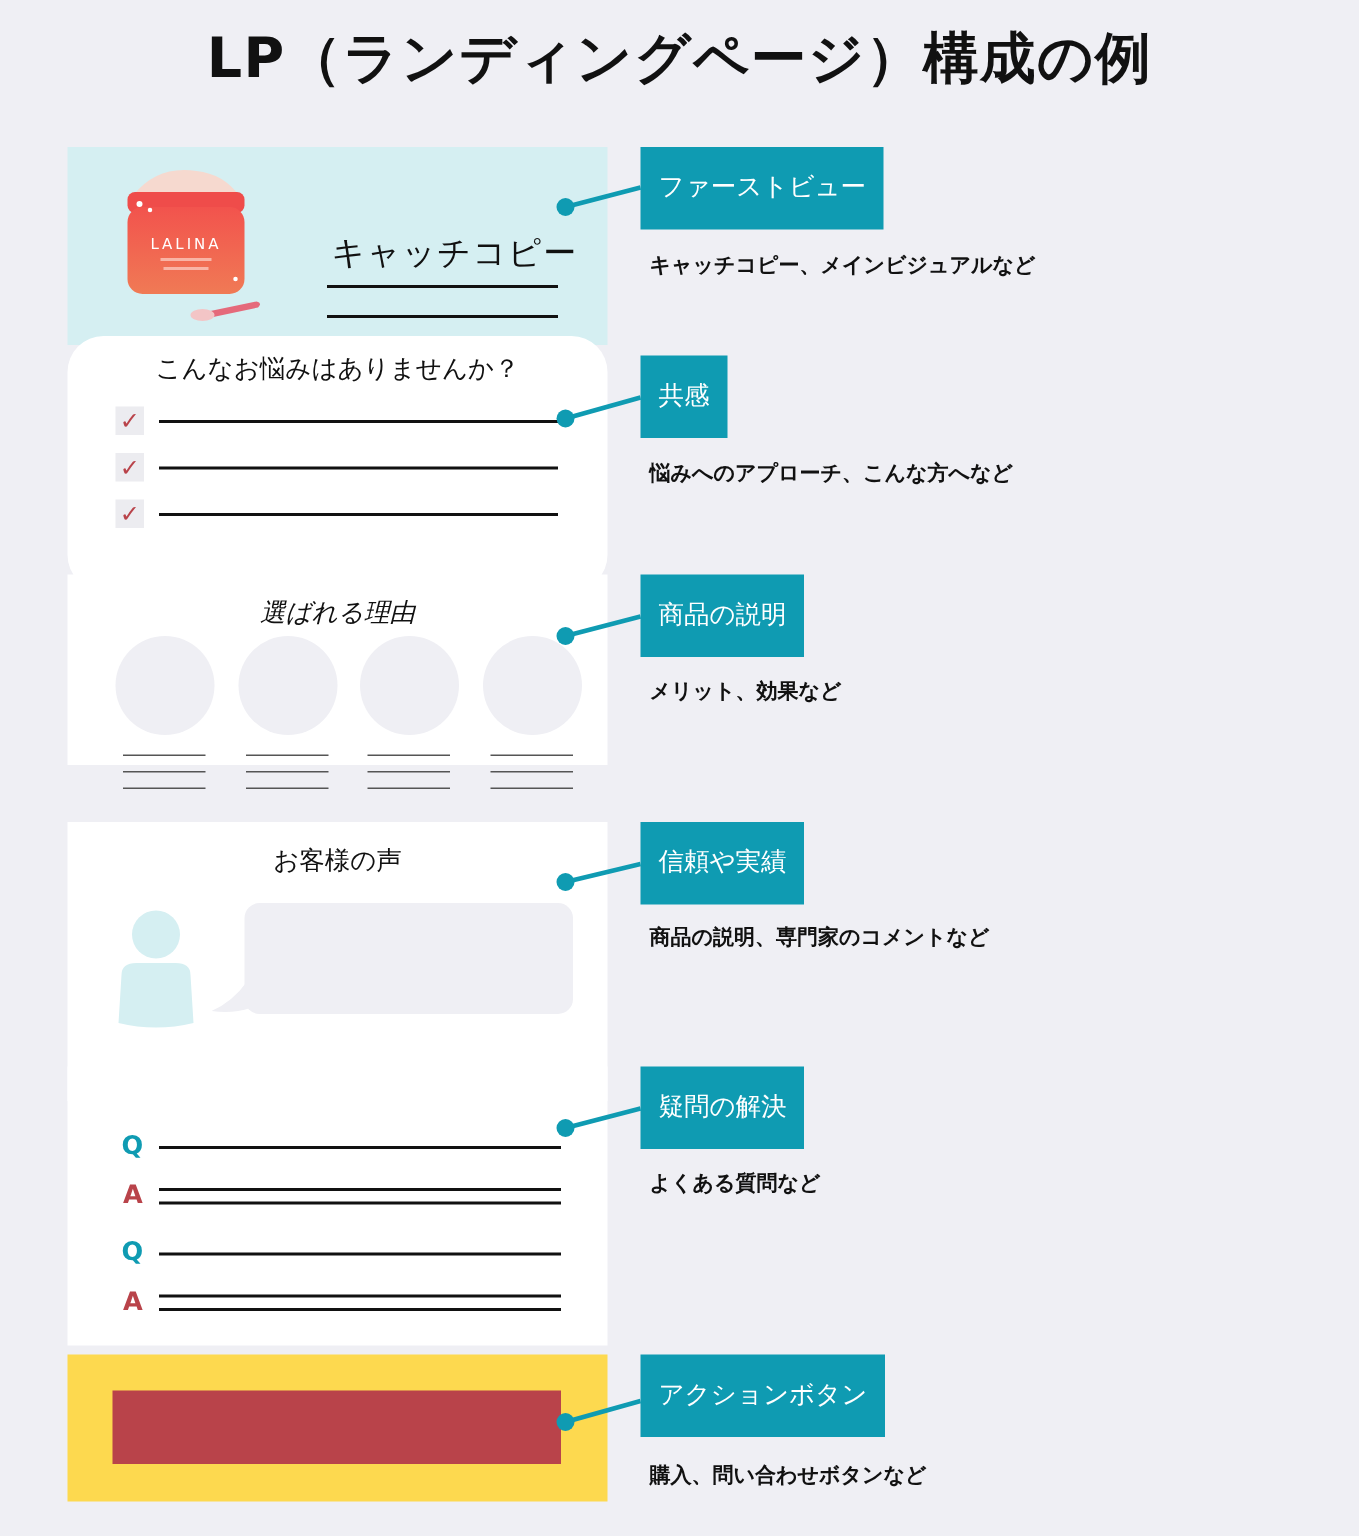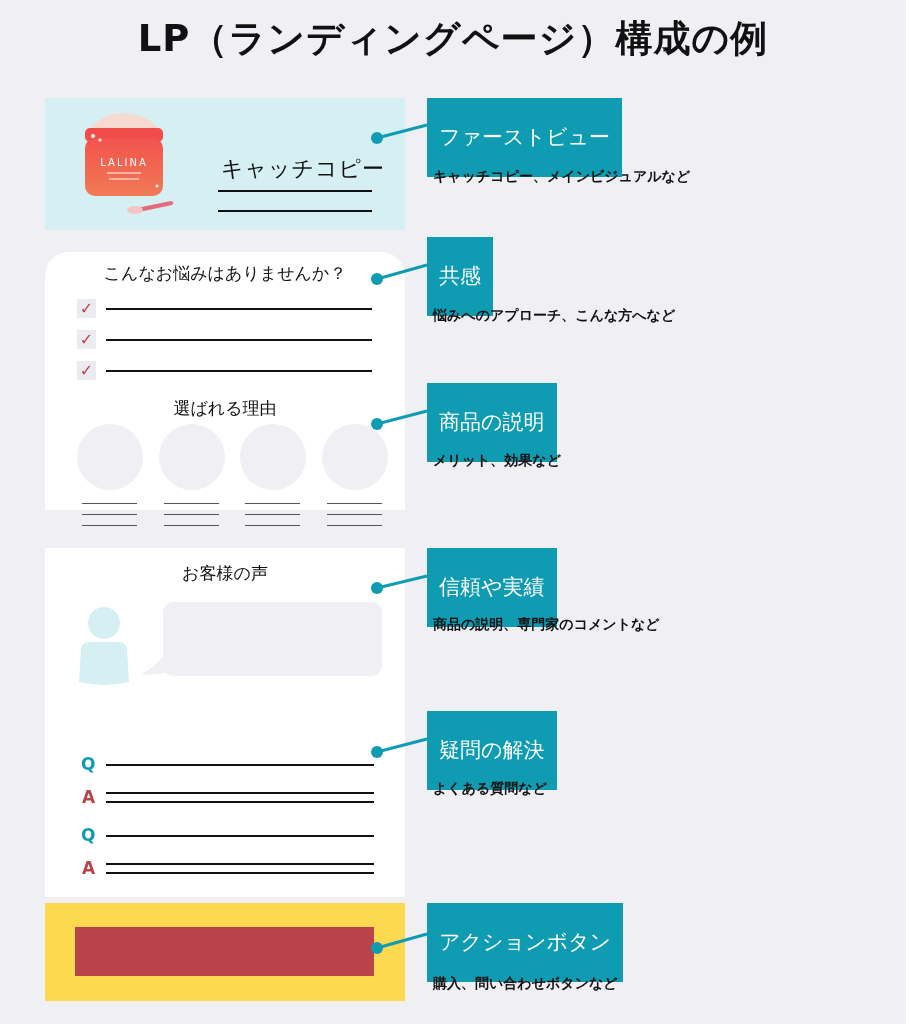--- a/index.html
+++ b/index.html
@@ -1,34 +1,34 @@
 <!DOCTYPE html>
 <html><head>
 <meta charset="utf-8">
 <style>
   html, body { margin:0; padding:0; }
   body { width:906px; height:1024px; background:#efeff4; position:relative; overflow:hidden;
          font-family:"DejaVu Sans","Liberation Sans",sans-serif; color:#111; }
   .title { position:absolute; left:0; top:14px; width:906px; text-align:center; font-size:37px; font-weight:bold; letter-spacing:1px; }
   .panel { position:absolute; left:45px; width:360px; background:#fff; }
   .p-first { top:98px; height:132px; background:#d5eff2; }
-  .p-empathy { top:252px; height:170px;border-radius:24px; }
-  .p-reasons { top:383px; height:127px; }
+  .p-empathy { top:224px; height:170px;border-radius:24px; }
+  .p-reasons { top:383px; height:127px;font-style:italic; }
   .p-voice { top:548px; height:186px; }
   .p-faq { top:711px; height:186px; }
   .p-action { top:903px; height:98px; background:#fdd94f; }
   .ptitle { position:absolute; left:0; width:100%; text-align:center; font-size:17px; }
   .line { position:absolute; height:2px; background:#111; }
   .thin { position:absolute; height:1px; background:#555; }
   .check { position:absolute; width:19px; height:19px; background:#ececf0; color:#b9434a; font-size:16px; font-weight:bold; line-height:19px; text-align:center; }
   .circle { position:absolute; width:66px; height:66px; border-radius:50%; background:#efeff4; top:41px; }
   .qa { position:absolute; font-weight:bold; font-size:17px; }
   .q { color:#0f9bb2; } .a { color:#b9434a; }
   .cta { position:absolute; left:30px; top:24px; width:299px; height:49px; background:#b9434a; }
-  .label { position:absolute; left:427px; height:55px; background:#0f9bb2; color:#fff; font-size:21px; line-height:55px; padding:12px 12px; white-space:nowrap; }
+  .label { position:absolute; left:427px; height:55px; background:#0f9bb2; color:#fff; font-size:17px; line-height:55px; padding:0 12px; white-space:nowrap; }
   .desc { position:absolute; left:433px; font-size:14px; font-weight:bold; white-space:nowrap; }
   svg.connectors { position:absolute; left:0; top:0; pointer-events:none; }
 </style>
 </head>
 <body>
 
 <div class="title">LP（ランディングページ）構成の例</div>
 
 <div class="panel p-first">
   <svg style="position:absolute;left:30px;top:10px" width="100" height="112" viewBox="0 0 100 112">

